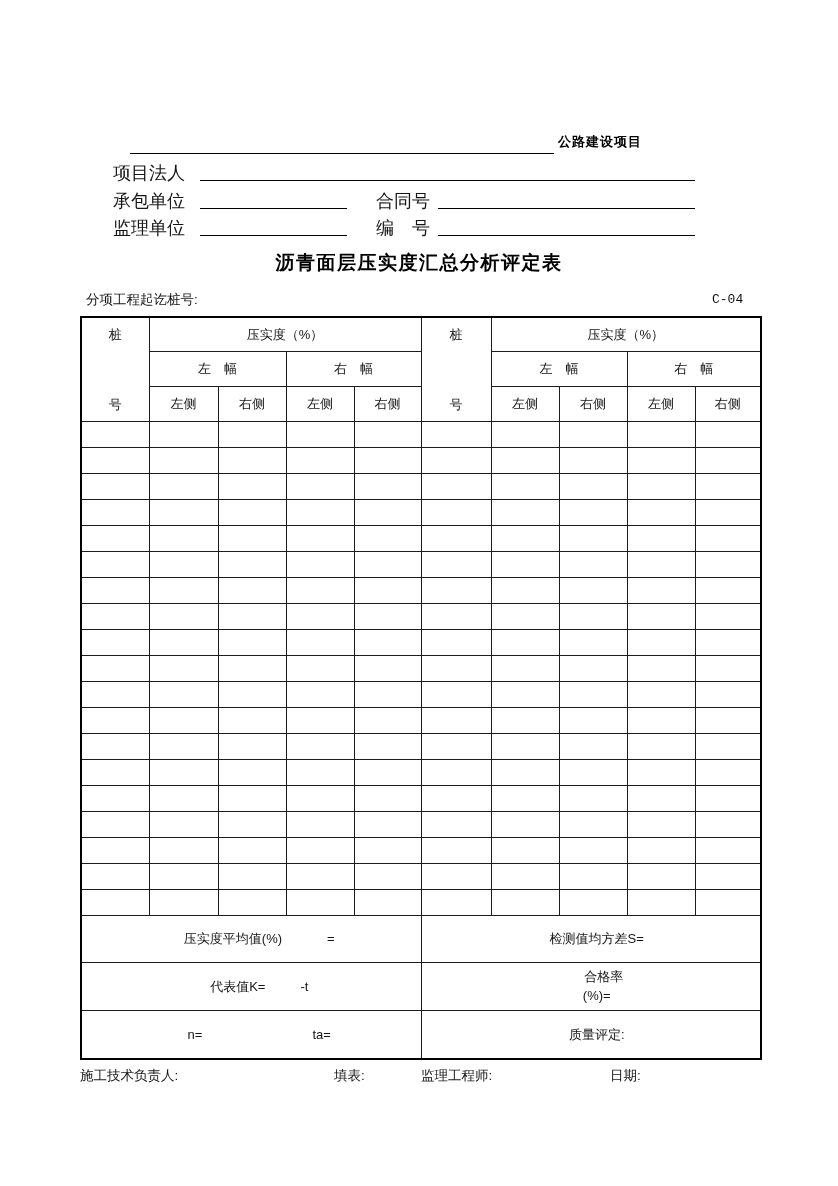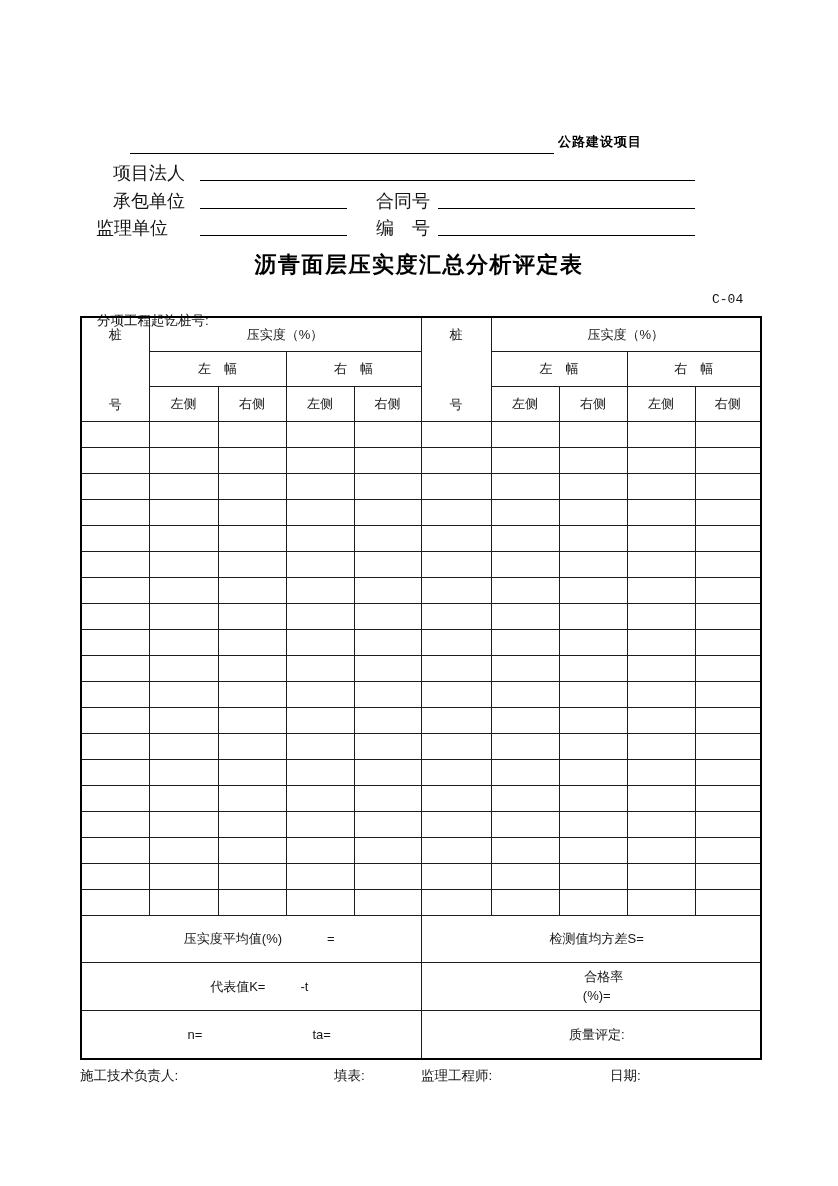--- a/index.html
+++ b/index.html
@@ -12,21 +12,21 @@
   .page { position: relative; width: 838px; height: 1186px; background: #fff; overflow: hidden; }
 
   
   .abs { position: absolute; }
   .lbl { font-size: 18px; color: #151515; white-space: pre; }
   .ul { border-bottom: 1.4px solid #000; height: 17px; display: inline-block; }
   .proj-suffix { font-size: 13px; font-weight: bold; color: #000; letter-spacing: 1px; }
 
   
   .title { position: absolute; left: 0; width: 838px; text-align: center;
-           font-size: 22px; font-weight: bold; letter-spacing: 1.5px; color: #000; }
+           font-size: 19px; font-weight: bold; letter-spacing: 1.5px; color: #000; }
   .sub-label { font-size: 13.5px; color: #151515; }
   .form-code { font-size: 13px; font-family: "Liberation Mono", "DejaVu Sans Mono", monospace; color: #111; }
 
   
   table.grid { border-collapse: collapse; table-layout: fixed; width: 680px;
                border: 2px solid #000; }
   table.grid td { border: 1px solid #1c1c1c; padding: 0; font-size: 13px; color: #151515;
                   text-align: center; vertical-align: middle; overflow: hidden; }
   .hdr-a td { height: 33px; }
   .hdr-b td { height: 34px; }
@@ -61,28 +61,28 @@
   <span class="abs proj-suffix" style="left:558px; top:133px;">公路建设项目</span>
 
   <span class="abs lbl" style="left:113px; top:161px;">项目法人</span>
   <span class="abs ul" style="left:200px; top:163px; width:495px;"></span>
 
   <span class="abs lbl" style="left:113px; top:189px;">承包单位</span>
   <span class="abs ul" style="left:200px; top:191px; width:147px;"></span>
   <span class="abs lbl" style="left:376px; top:189px;">合同号</span>
   <span class="abs ul" style="left:438px; top:191px; width:257px;"></span>
 
-  <span class="abs lbl" style="left:96px; top:216px;">监理单位</span>
+  <span class="abs lbl" style="left:113px; top:216px;">监理单位</span>
   <span class="abs ul" style="left:200px; top:218px; width:147px;"></span>
   <span class="abs lbl" style="left:376px; top:216px;">编　号</span>
   <span class="abs ul" style="left:438px; top:218px; width:257px;"></span>
 
   <div class="title" style="top:250px;">沥青面层压实度汇总分析评定表</div>
 
-  <span class="abs sub-label" style="left:97px; top:291px;margin-top:21px;">分项工程起讫桩号:</span>
+  <span class="abs sub-label" style="left:86px; top:291px;">分项工程起讫桩号:</span>
   <span class="abs form-code" style="left:712px; top:292px;">C-04</span>
 
   <table class="grid abs" style="left:80px; top:316px;">
     <colgroup>
       <col style="width:68px">
         <col style="width:69px">
         <col style="width:68px">
         <col style="width:68px">
         <col style="width:67px">
       <col style="width:70px">

